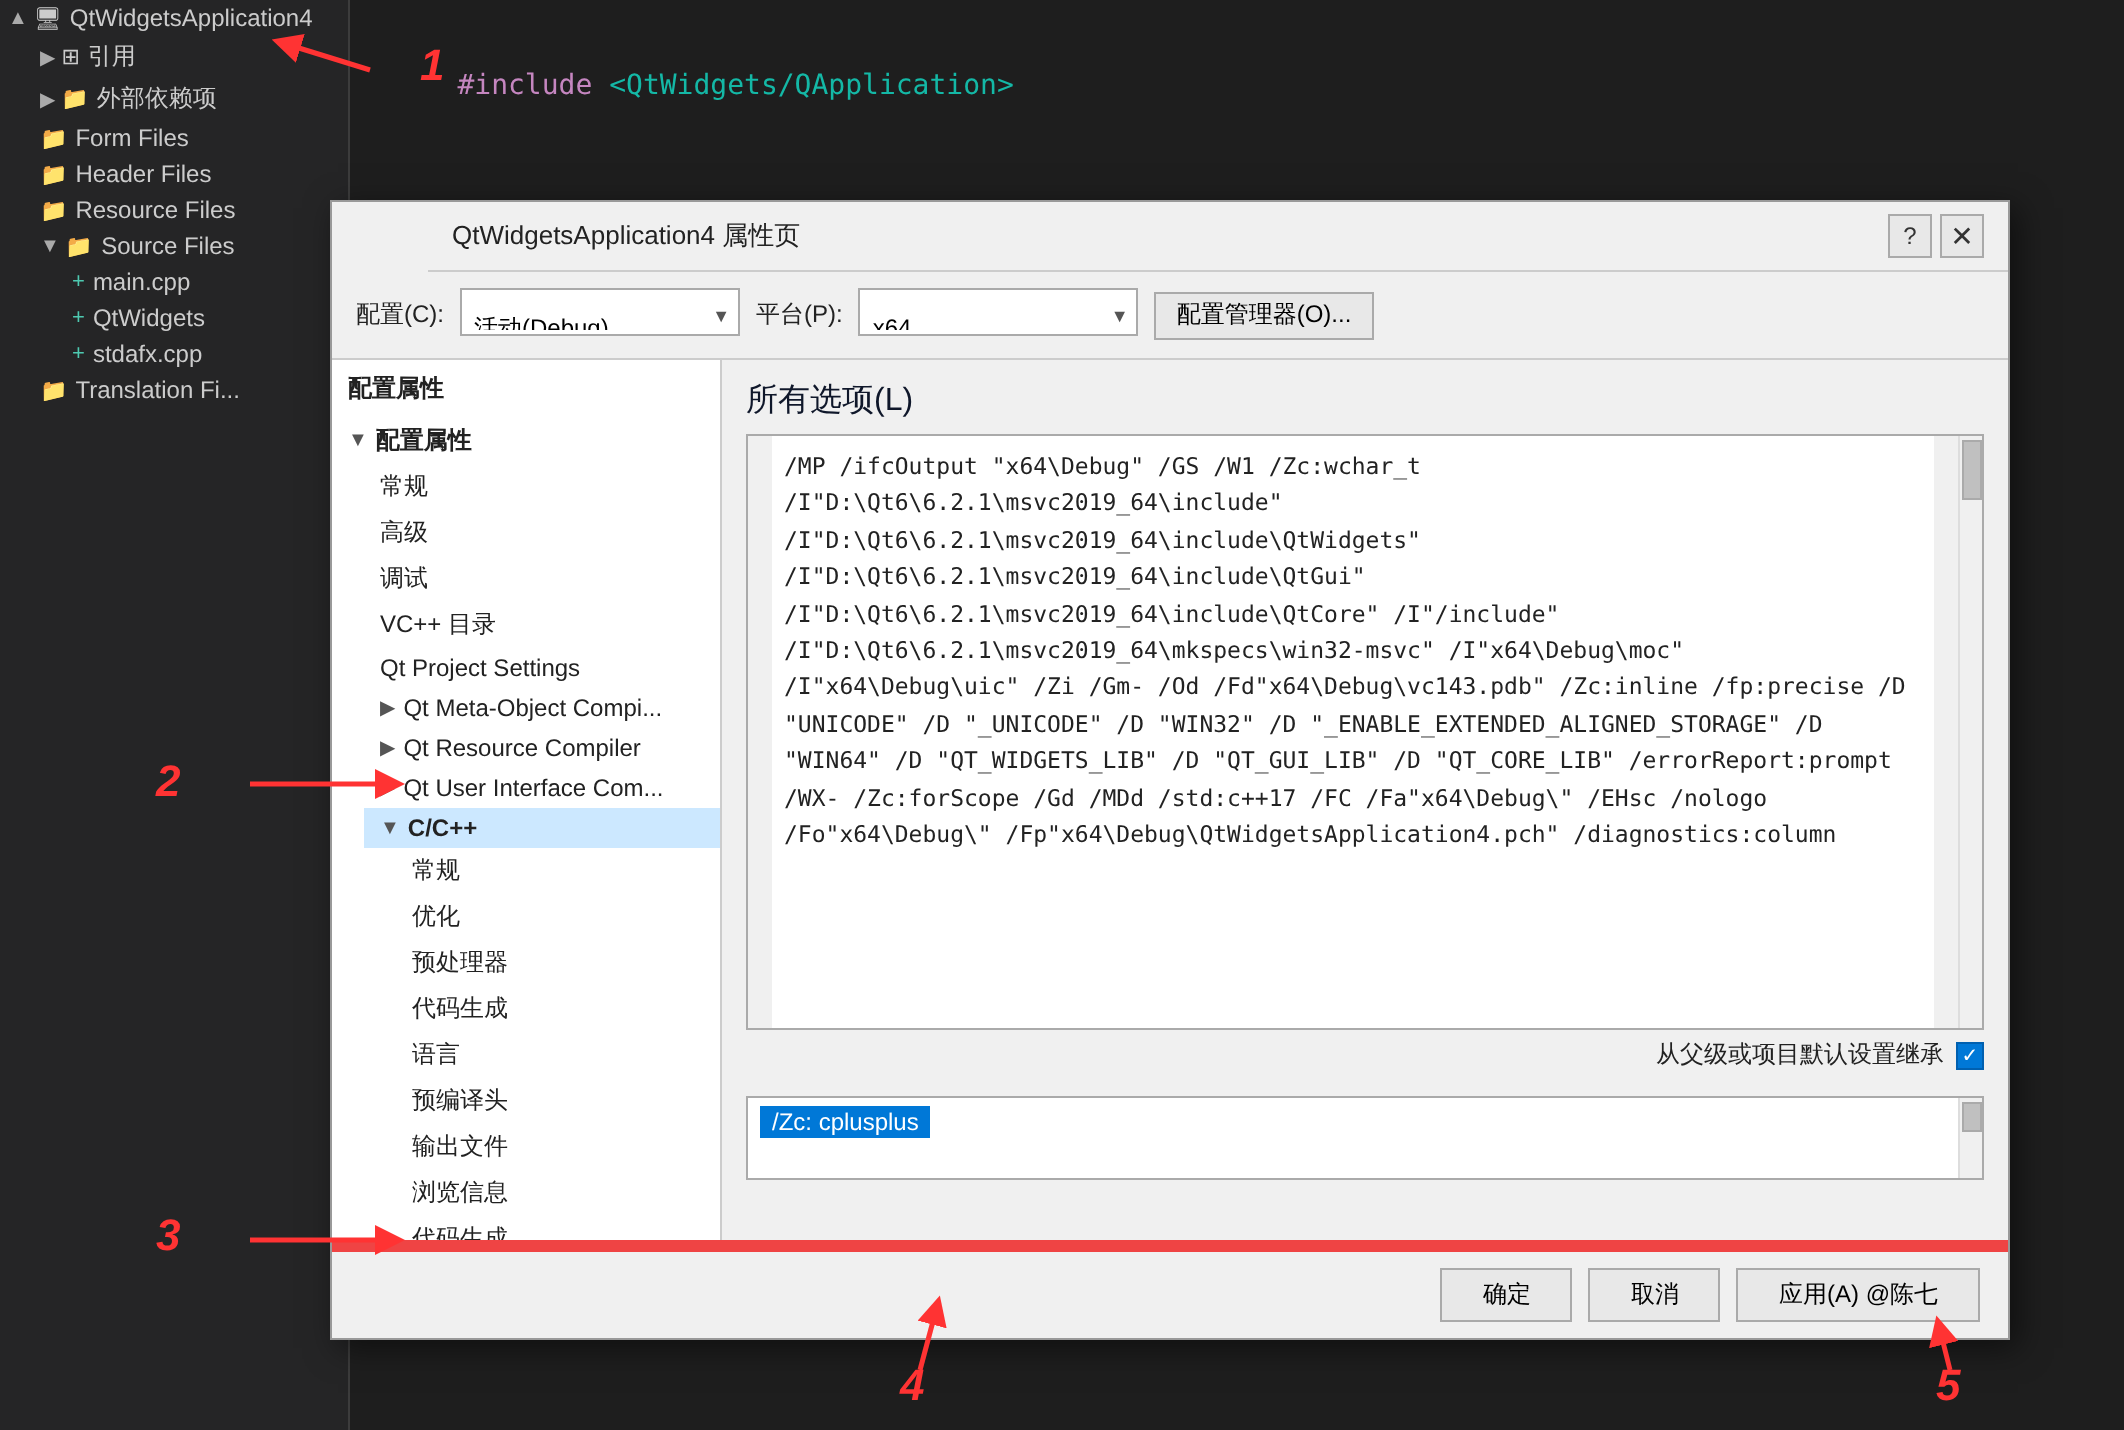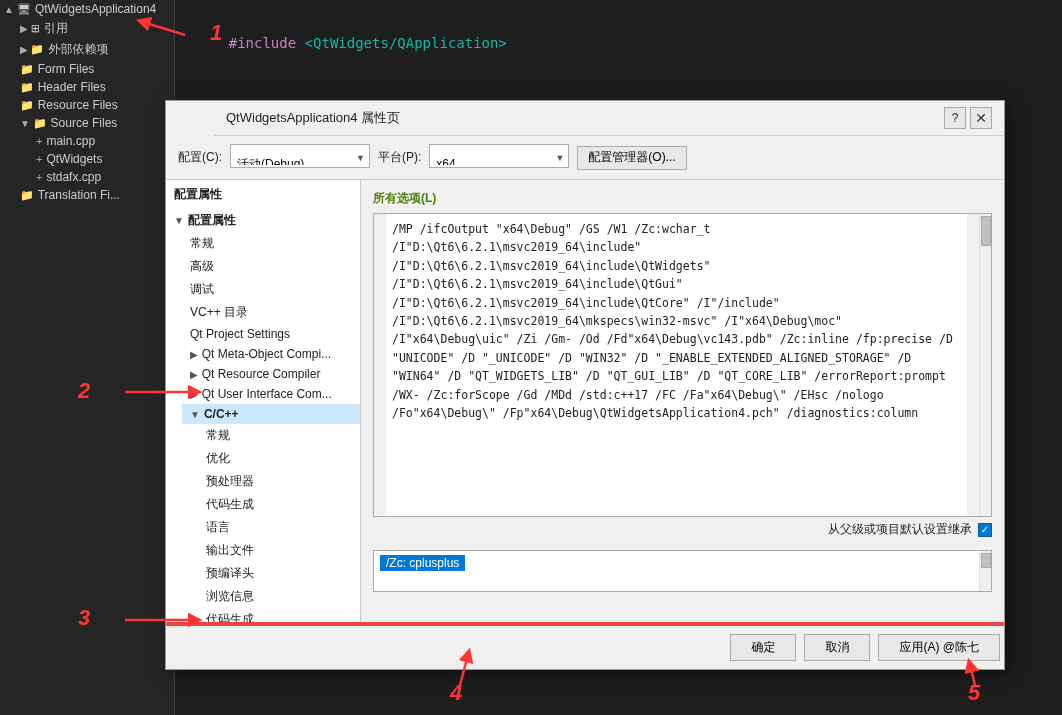--- a/index.html
+++ b/index.html
@@ -100,21 +100,21 @@
     .tree-expand { margin-right: 4px; font-size: 10px; color: #555; }
     .tree-indent1 { margin-left: 16px; }
     .tree-indent2 { margin-left: 32px; }
 
     
     .content-panel {
       flex: 1; display: flex; flex-direction: column; background: #f0f0f0;
       overflow: hidden;
     }
     .content-section-label {
-      padding: 6px 12px; font-size: 12px; color: #4d7c0f; font-weight: bold;
+      padding: 6px 12px; font-size: 16px; color: #0f172a; font-weight: normal;
     }
     .options-box {
       margin: 0 12px; background: white; border: 1px solid #aaa;
       flex: 1; overflow-y: auto; padding: 6px; font-size: 11px; color: #222;
       line-height: 1.5;
     }
     .scrollbar-track {
       width: 12px; background: #f0f0f0; border-left: 1px solid #ddd;
       display: flex; flex-direction: column; align-items: center;
     }
@@ -144,21 +144,21 @@
       padding: 4px 6px; display: flex; align-items: flex-start; flex-wrap: wrap;
       gap: 2px;
     }
     .selected-token {
       background: #0078d7; color: white; padding: 1px 6px; font-size: 12px;
       cursor: pointer;
     }
 
     
     .dialog-footer {
-      border-top: 4px solid #ef4444; padding: 8px 4px;
+      border-top: 6px solid #ef4444; padding: 8px 14px;
       display: flex; justify-content: flex-end; gap: 8px; background: #f0f0f0;
     }
     .footer-btn {
       border: 1px solid #aaa; background: #e8e8e8; padding: 4px 20px;
       font-size: 12px; cursor: pointer; min-width: 60px;
     }
     .footer-btn.apply { background: #e8e8e8; }
 
     
     .red-arrow-svg {
@@ -290,22 +290,22 @@
         <span class="tree-expand">▶</span>Qt User Interface Com...
       </div>
       <div class="tree-node tree-indent1 selected expanded-header">
         <span class="tree-expand">▼</span>C/C++
       </div>
       <div class="tree-node tree-indent2">常规</div>
       <div class="tree-node tree-indent2">优化</div>
       <div class="tree-node tree-indent2">预处理器</div>
       <div class="tree-node tree-indent2">代码生成</div>
       <div class="tree-node tree-indent2">语言</div>
+      <div class="tree-node tree-indent2">预编译头</div>
       <div class="tree-node tree-indent2">输出文件</div>
-      <div class="tree-node tree-indent2">预编译头</div>
       <div class="tree-node tree-indent2">浏览信息</div>
       <div class="tree-node tree-indent2">代码生成</div>
 
     </div>
 
     <div class="content-panel">
 
       <div style="display:flex; flex-direction:column; flex:1; overflow:hidden; padding-top:4px;">
         <div class="content-section-label">所有选项(L)</div>
         <div style="display:flex; flex:1; overflow:hidden; margin:0 12px; border:1px solid #aaa;">

